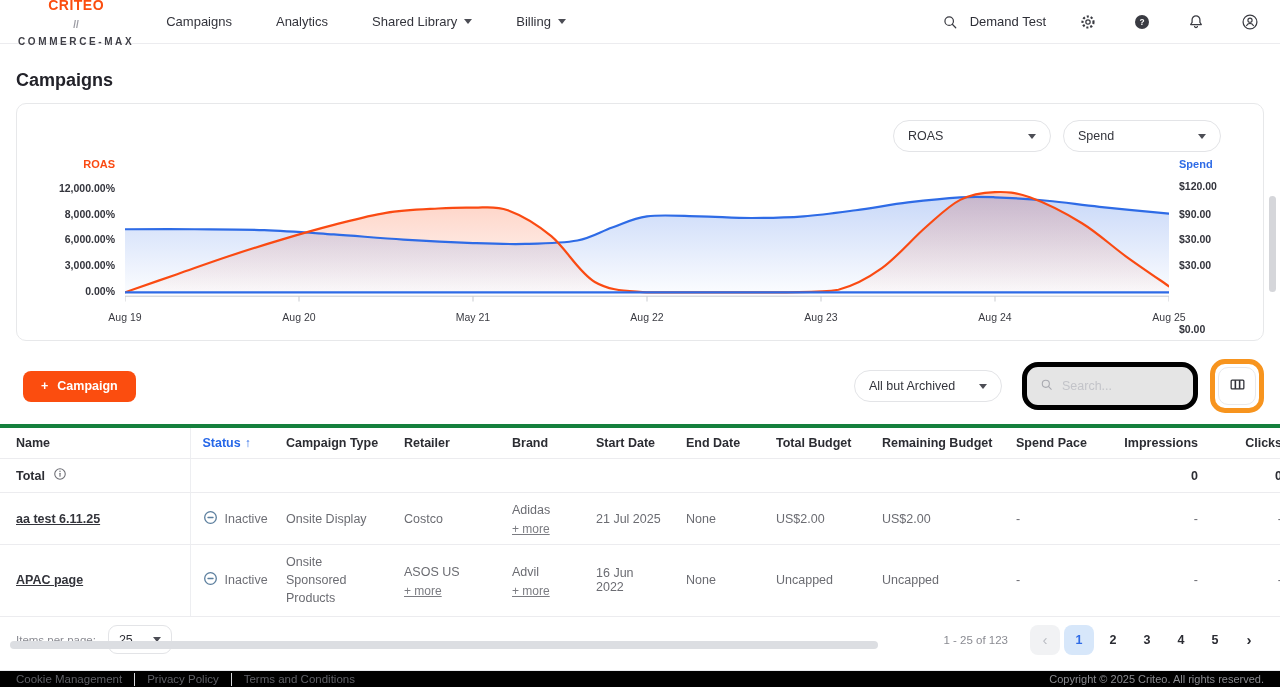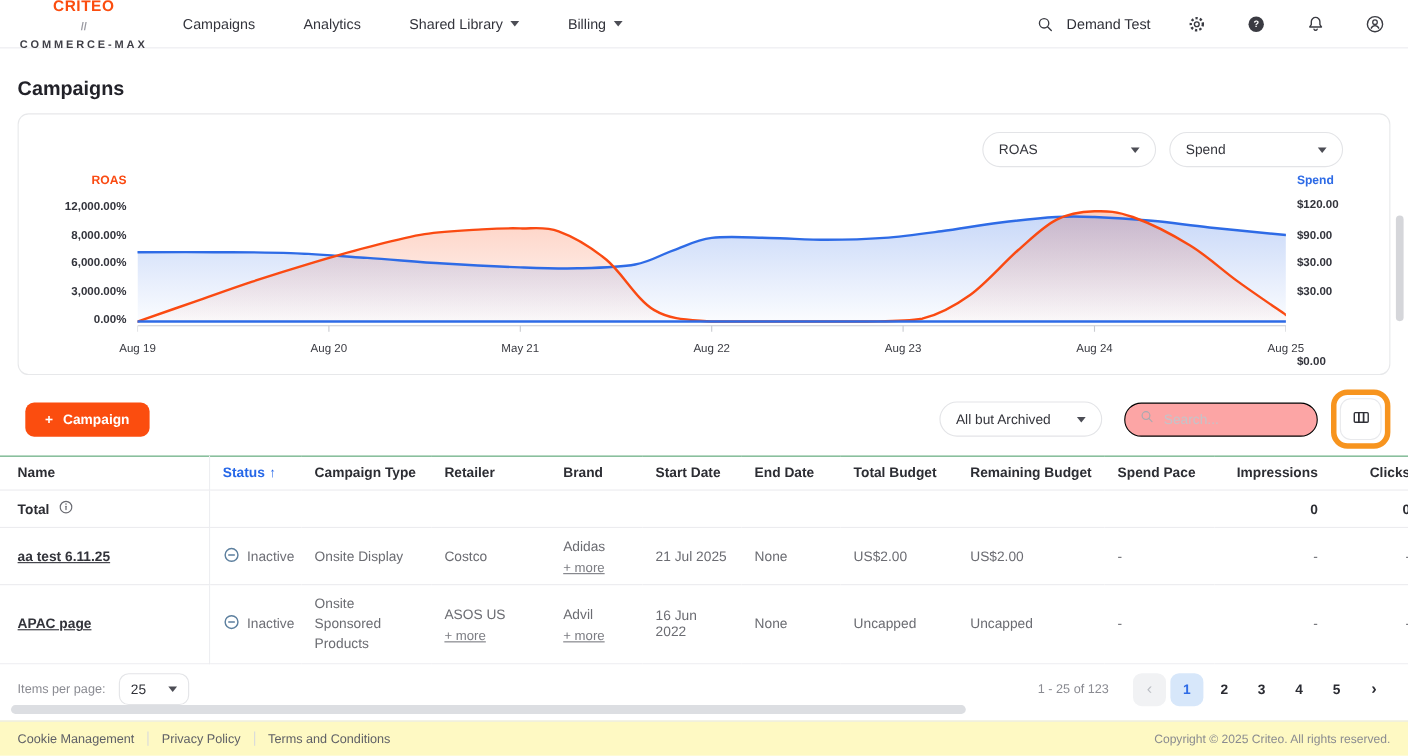--- a/index.html
+++ b/index.html
@@ -55,36 +55,36 @@
   .x-mid { position:relative; }
   .x-label { position:absolute; top:9px; transform:translateX(-50%); font-size:10.5px; color:#3a3b42; white-space:nowrap; }
 
   
   .list-controls { display:flex; align-items:center; padding:21px 16px 14px 16px; }
   .btn-campaign { height:31px; padding:0 18px; background:#fb4d0f; color:#fff; border:none; border-radius:8px;
     font-size:12.5px; font-weight:bold; display:flex; align-items:center; gap:9px; cursor:pointer;
     font-family:inherit; margin-left:7px; }
   .controls-right { margin-left:auto; display:flex; align-items:center; gap:20px; }
   .filter-pill { width:148px; }
-  .search-box { width:176px; height:31px; border:1px solid #000000; border-radius:16px; display:flex;
-    align-items:center; padding:0 12px; gap:8px; background:#fca5a5; }
+  .search-box { width:176px; height:48px; border:5px solid #000000; border-radius:16px; display:flex;
+    align-items:center; padding:0 12px; gap:8px; background:#e5e5e5; }
   .search-box input { border:none; outline:none; font-size:12.5px; width:120px; color:#34353c;
     font-family:inherit; background:transparent; }
   .search-box input::placeholder { color:#c3c4c9; }
   .cols-wrap { position:relative; margin-right:8px; }
   .cols-btn { width:38px; height:38px; border:1px solid #e8e9ec; border-radius:10px; background:#fff;
     display:flex; align-items:center; justify-content:center; cursor:pointer; }
   .highlight-ring { position:absolute; inset:-8px; border:5px solid #f7941e; border-radius:15px;
     pointer-events:none; }
 
   
   .table-wrap { width:1280px; overflow:hidden; }
   table { table-layout:fixed; width:1294px; border-collapse:collapse; }
   th, td { padding:8px 12px; text-align:left; font-size:12.5px; vertical-align:middle; }
-  th { color:#2c2d33; font-weight:bold; height:31px; border-top:1px solid #15803d; border-bottom:1px solid #ececef; white-space:nowrap; }
+  th { color:#2c2d33; font-weight:bold; height:31px; border-top:4px solid #15803d; border-bottom:1px solid #ececef; white-space:nowrap; }
   th:first-child, td:first-child { padding-left:16px; border-right:1px solid #edeef1; }
   th.sorted { color:#2667e8; }
   .sort-arrow { color:#2667e8; margin-left:4px; font-size:12px; }
   th.num, td.num { text-align:right; }
   tr.total-row td { height:34px; border-bottom:1px solid #ececef; font-weight:bold; color:#2c2d33; font-size:12.5px; }
   tr.data-row td { height:51px; border-bottom:1px solid #ececef; color:#6b6c72; }
   .name-link { color:#33343b; font-weight:bold; text-decoration:underline; font-size:12.5px; }
   .status-wrap { display:flex; align-items:center; gap:7px; color:#6e6f76; }
   .more-link { color:#7b7c82; text-decoration:underline; font-size:12px; display:inline-block; margin-top:3px; }
   .cell-sub { line-height:1.45; }
@@ -105,22 +105,22 @@
   .page-btn.active { background:#d7e7fa; color:#2e6be6; }
   .page-btn.next { font-size:15px; }
 
   
   .hscroll-thumb { position:absolute; left:10px; top:641px; width:868px; height:8px; border-radius:4px;
     background:#dcdee2; cursor:pointer; }
   .vscroll-thumb { position:absolute; right:4px; top:196px; width:7px; height:96px; border-radius:4px;
     background:#d5d6da; cursor:pointer; }
 
   
-  .footer { position:absolute; left:0; right:0; bottom:0; height:32px; border-top:1px solid #e8e9ec;
-    display:flex; align-items:center; padding:0 16px; background:#fef9c3; }
+  .footer { position:absolute; left:0; right:0; bottom:0; height:17px; border-top:1px solid #e8e9ec;
+    display:flex; align-items:center; padding:0 16px; background:#000000; }
   .footer-links { display:flex; align-items:center; gap:12px; }
   .footer-link { font-size:11.5px; color:#5f6066; cursor:pointer; }
   .f-div { width:1px; height:13px; background:#d8d9dd; }
   .copyright { margin-left:auto; font-size:11px; color:#8a8b90; }
 </style>
 </head>
 <body>
 
 <div class="topbar">
   <div class="brand">

